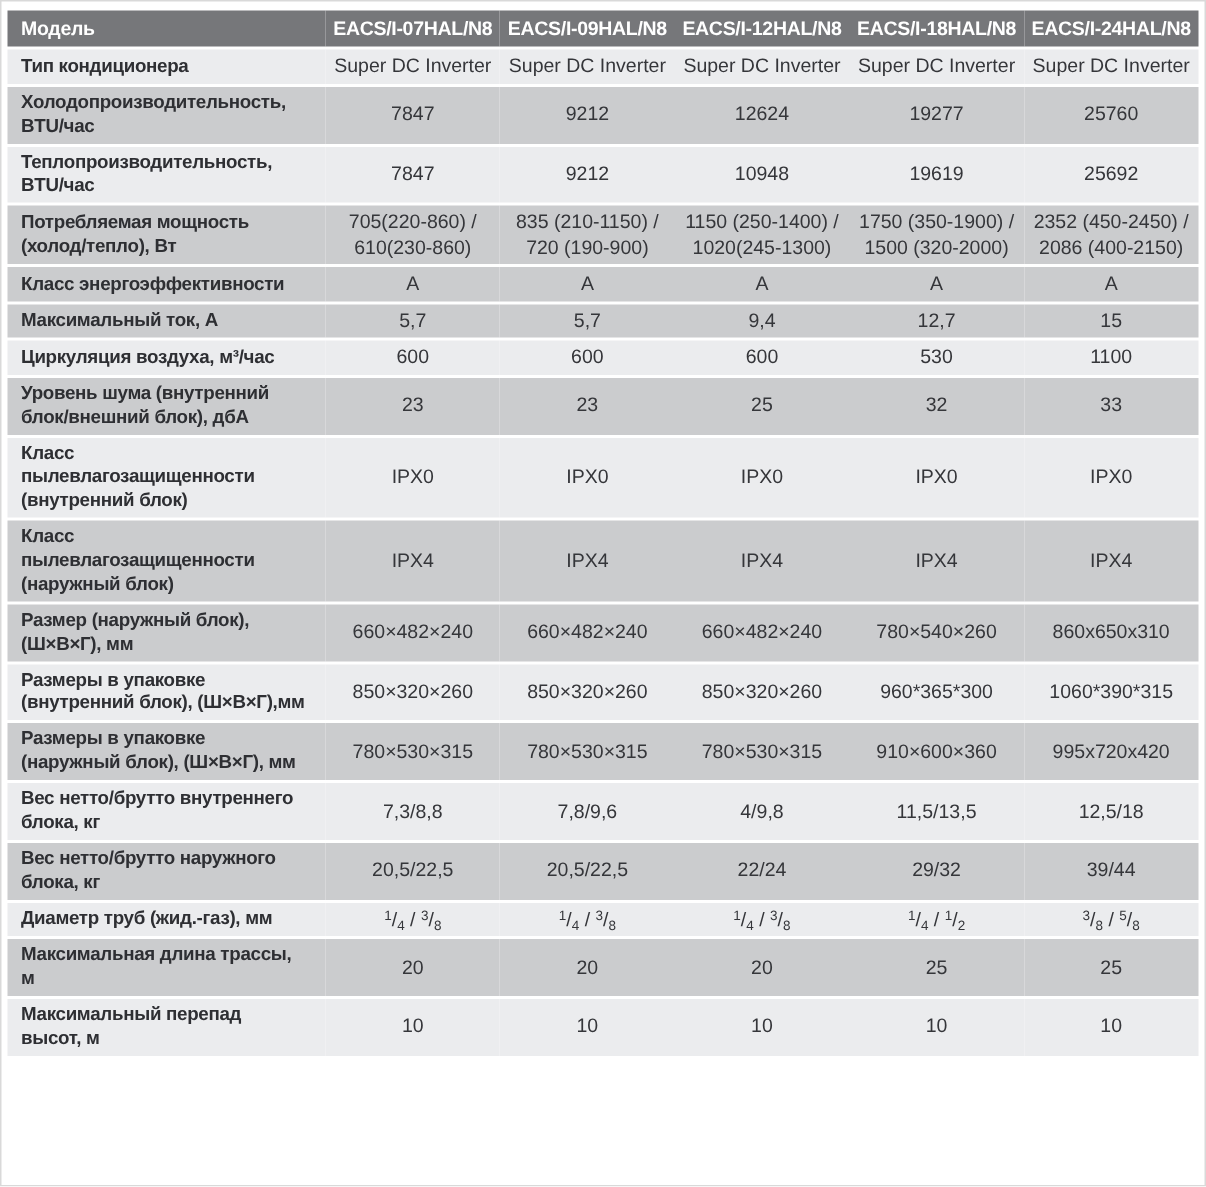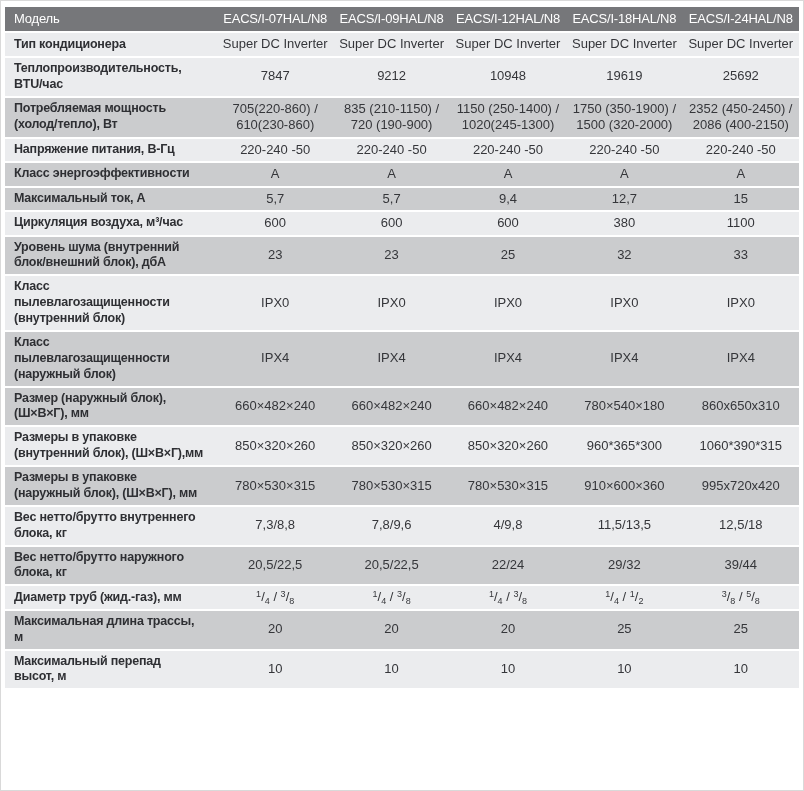--- a/index.html
+++ b/index.html
@@ -23,21 +23,21 @@
     border-collapse: separate;
     border-spacing: 0 2px;
   }
   col.label-col { width: 212px; }
   col.value-col { width: auto; }
 
   thead th {
     background: #76777a;
     color: #ffffff;
     font-size: 13px;
-    font-weight: normal;
+    font-weight: bold;
     padding: 4px 4px;
     line-height: 1.25;
     letter-spacing: -0.2px;
     vertical-align: middle;
   }
   th.model-label-cell {
     text-align: left;
     padding-left: 9px;
   }
   th.model-cell {
@@ -107,20 +107,29 @@
     </thead>
     <tbody>
 
     <tr class="row-light">
           <td class="label-cell">Тип кондиционера</td>
           <td class="value-cell">Super DC Inverter</td>
           <td class="value-cell">Super DC Inverter</td>
           <td class="value-cell">Super DC Inverter</td>
           <td class="value-cell">Super DC Inverter</td>
           <td class="value-cell">Super DC Inverter</td>
+        </tr>
+        <tr class="row-dark">
+          <td class="label-cell">Холодопроизводительность,
+BTU/час</td>
+          <td class="value-cell">7847</td>
+          <td class="value-cell">9212</td>
+          <td class="value-cell">12624</td>
+          <td class="value-cell">19277</td>
+          <td class="value-cell">25760</td>
         </tr>
         <tr class="row-light">
           <td class="label-cell">Теплопроизводительность,
 BTU/час</td>
           <td class="value-cell">7847</td>
           <td class="value-cell">9212</td>
           <td class="value-cell">10948</td>
           <td class="value-cell">19619</td>
           <td class="value-cell">25692</td>
         </tr>
@@ -131,28 +140,20 @@
 610(230-860)</td>
           <td class="value-cell">835 (210-1150) /
 720 (190-900)</td>
           <td class="value-cell">1150 (250-1400) /
 1020(245-1300)</td>
           <td class="value-cell">1750 (350-1900) /
 1500 (320-2000)</td>
           <td class="value-cell">2352 (450-2450) /
 2086 (400-2150)</td>
         </tr>
-        <tr class="row-light">
-          <td class="label-cell">Напряжение питания, В-Гц</td>
-          <td class="value-cell">220-240 -50</td>
-          <td class="value-cell">220-240 -50</td>
-          <td class="value-cell">220-240 -50</td>
-          <td class="value-cell">220-240 -50</td>
-          <td class="value-cell">220-240 -50</td>
-        </tr>
         <tr class="row-dark">
           <td class="label-cell">Класс энергоэффективности</td>
           <td class="value-cell">А</td>
           <td class="value-cell">А</td>
           <td class="value-cell">А</td>
           <td class="value-cell">А</td>
           <td class="value-cell">А</td>
         </tr>
         <tr class="row-dark">
           <td class="label-cell">Максимальный ток, А</td>
@@ -160,21 +161,21 @@
           <td class="value-cell">5,7</td>
           <td class="value-cell">9,4</td>
           <td class="value-cell">12,7</td>
           <td class="value-cell">15</td>
         </tr>
         <tr class="row-light">
           <td class="label-cell">Циркуляция воздуха, м³/час</td>
           <td class="value-cell">600</td>
           <td class="value-cell">600</td>
           <td class="value-cell">600</td>
-          <td class="value-cell">380</td>
+          <td class="value-cell">530</td>
           <td class="value-cell">1100</td>
         </tr>
         <tr class="row-dark">
           <td class="label-cell">Уровень шума (внутренний
 блок/внешний блок), дбА</td>
           <td class="value-cell">23</td>
           <td class="value-cell">23</td>
           <td class="value-cell">25</td>
           <td class="value-cell">32</td>
           <td class="value-cell">33</td>
@@ -198,21 +199,21 @@
           <td class="value-cell">IPX4</td>
           <td class="value-cell">IPX4</td>
           <td class="value-cell">IPX4</td>
         </tr>
         <tr class="row-dark">
           <td class="label-cell">Размер (наружный блок),
 (Ш×В×Г), мм</td>
           <td class="value-cell">660×482×240</td>
           <td class="value-cell">660×482×240</td>
           <td class="value-cell">660×482×240</td>
-          <td class="value-cell">780×540×180</td>
+          <td class="value-cell">780×540×260</td>
           <td class="value-cell">860x650x310</td>
         </tr>
         <tr class="row-light">
           <td class="label-cell">Размеры в упаковке
 (внутренний блок), (Ш×В×Г),мм</td>
           <td class="value-cell">850×320×260</td>
           <td class="value-cell">850×320×260</td>
           <td class="value-cell">850×320×260</td>
           <td class="value-cell">960*365*300</td>
           <td class="value-cell">1060*390*315</td>

